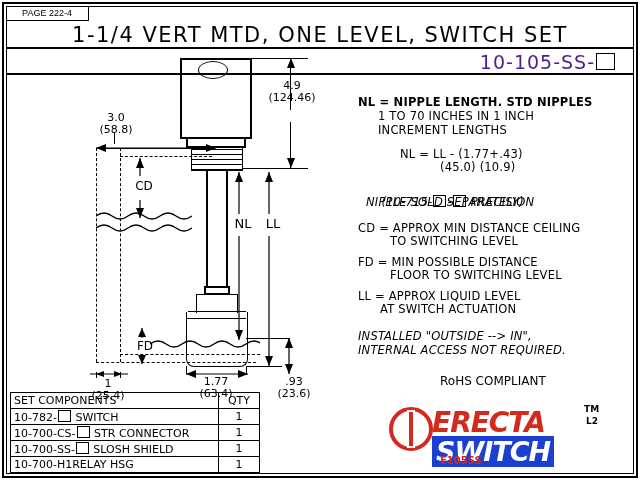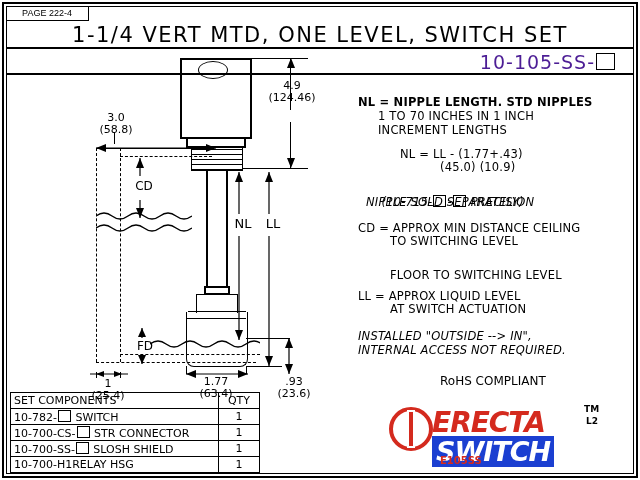--- a/index.html
+++ b/index.html
@@ -212,24 +212,25 @@
   <div class="txt rt" style="left:424px;top:161px;margin-left:16px;">(45.0) (10.9)</div>
 
   <div class="txt rt ital" style="left:366px;top:182px;">
     <span>(10-715-</span><span class="sqbox-sm"></span><span>-</span><span class="sqbox-sm"></span><span> PRECISION</span>
   </div>
   <div class="txt rt ital" style="left:366px;top:196px;">NIPPLE SOLD SEPARATELY)</div>
 
   <div class="txt rt" style="left:358px;top:222px;">CD = APPROX MIN DISTANCE CEILING</div>
   <div class="txt rt" style="left:390px;top:235px;">TO SWITCHING LEVEL</div>
 
+  <div class="txt rt" style="left:358px;top:256px;">FD = MIN POSSIBLE DISTANCE</div>
   <div class="txt rt" style="left:390px;top:269px;">FLOOR TO SWITCHING LEVEL</div>
 
   <div class="txt rt" style="left:358px;top:290px;">LL = APPROX LIQUID LEVEL</div>
-  <div class="txt rt" style="left:390px;top:303px;">AT SWITCH ACTUATION</div>
+  <div class="txt rt" style="left:380px;top:303px;">AT SWITCH ACTUATION</div>
 
   <div class="txt rt ital" style="left:358px;top:330px;">INSTALLED "OUTSIDE --&gt; IN",</div>
   <div class="txt rt ital" style="left:358px;top:344px;">INTERNAL ACCESS NOT REQUIRED.</div>
 
   <div class="rohs">RoHS COMPLIANT</div>
 
   <table class="tbl">
     <tbody>
         <tr>
       <th>SET COMPONENTS</th>

